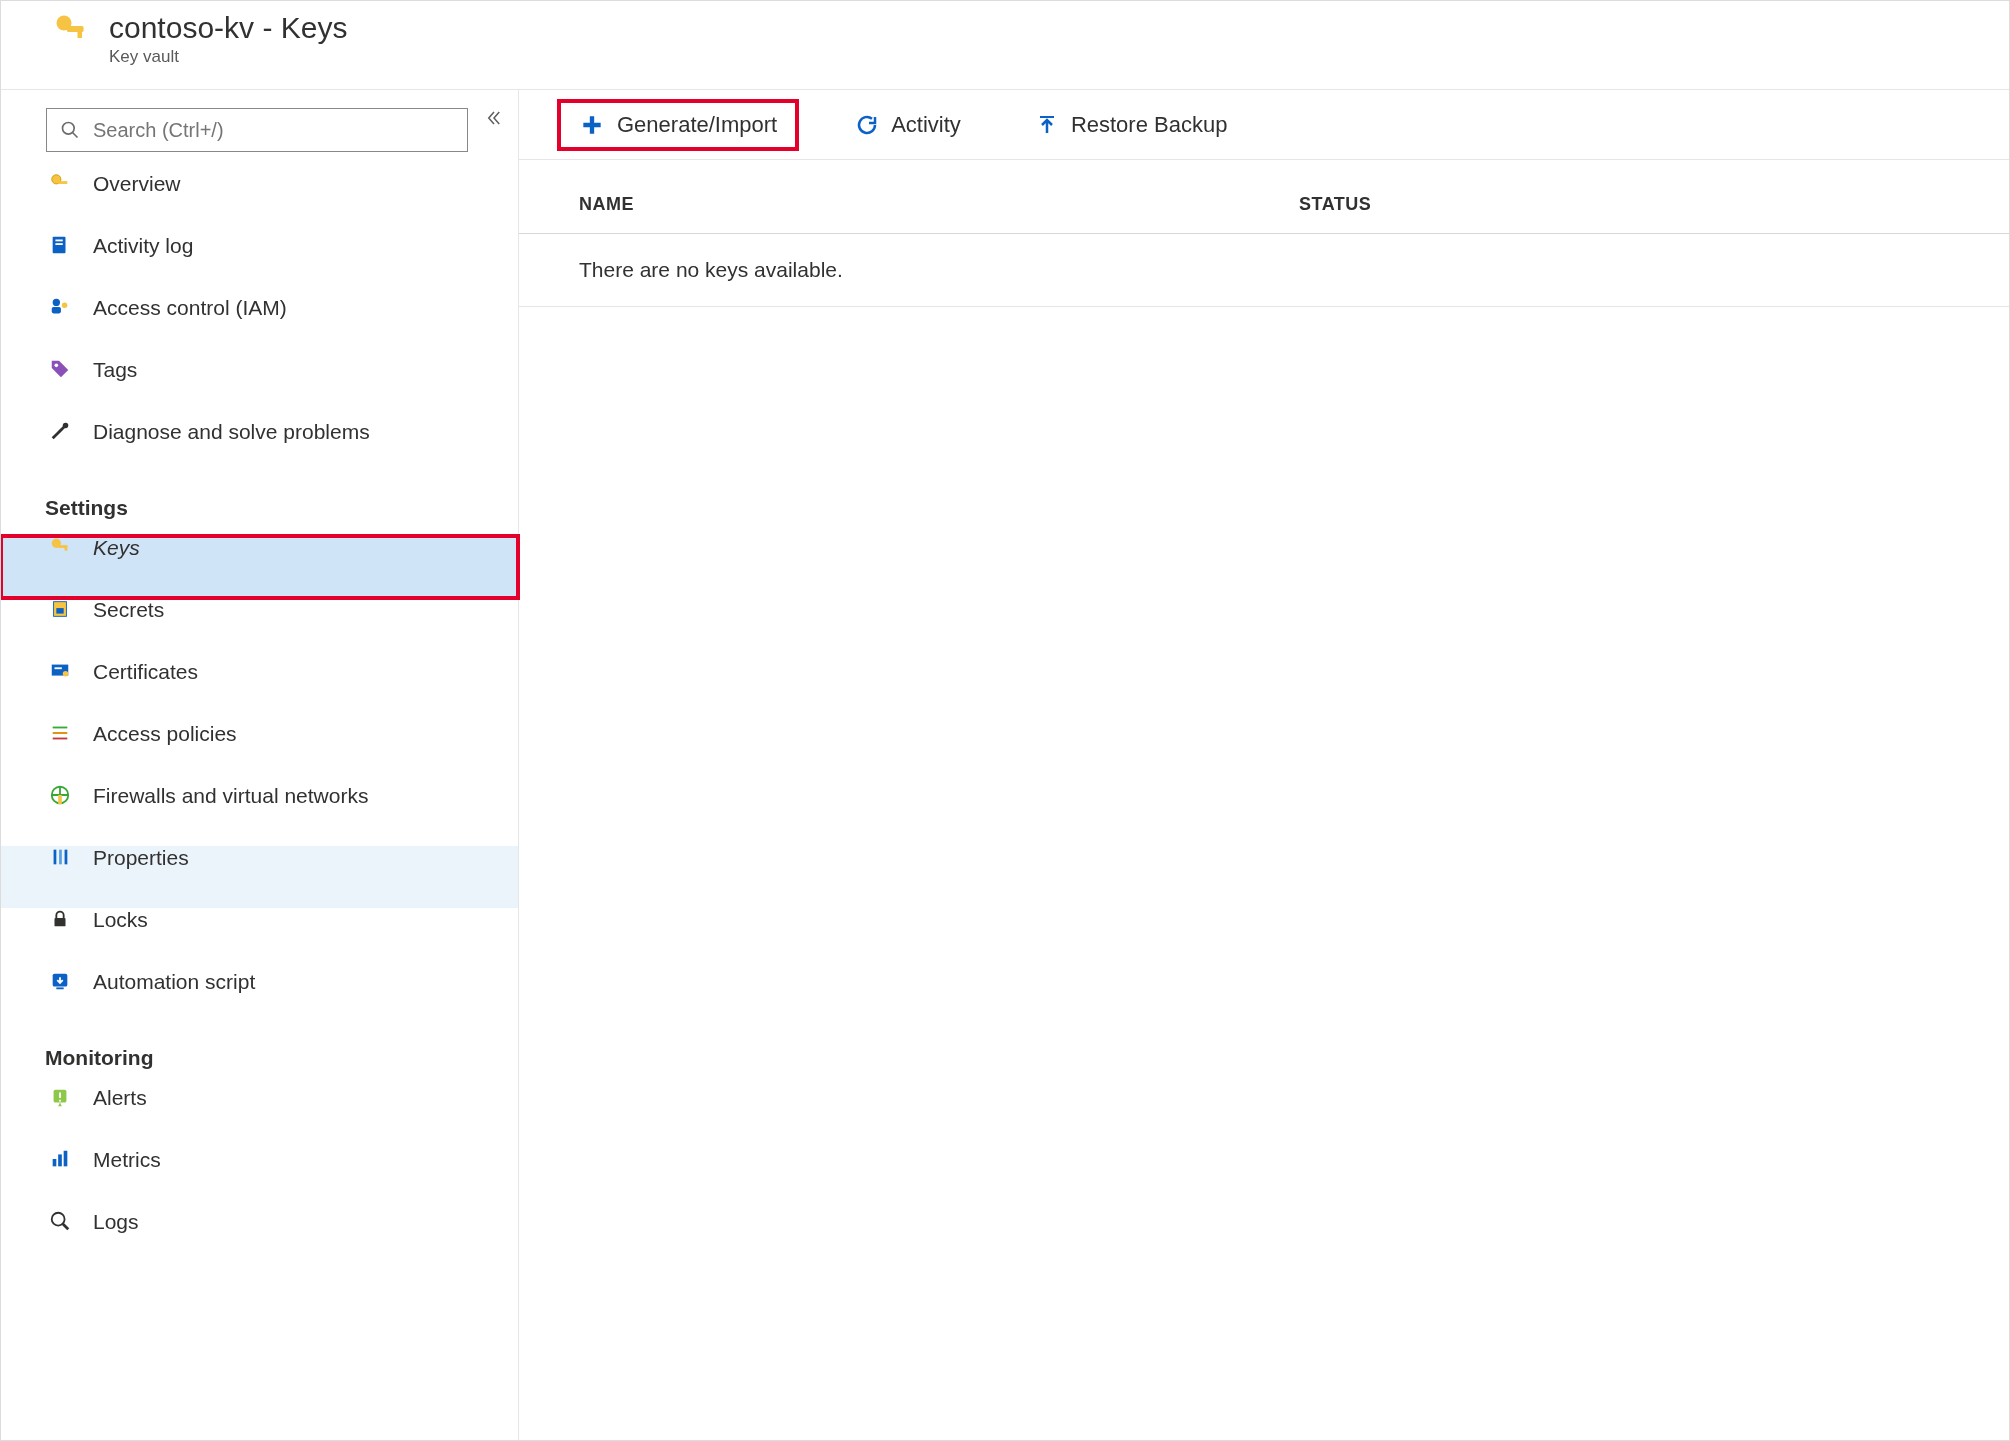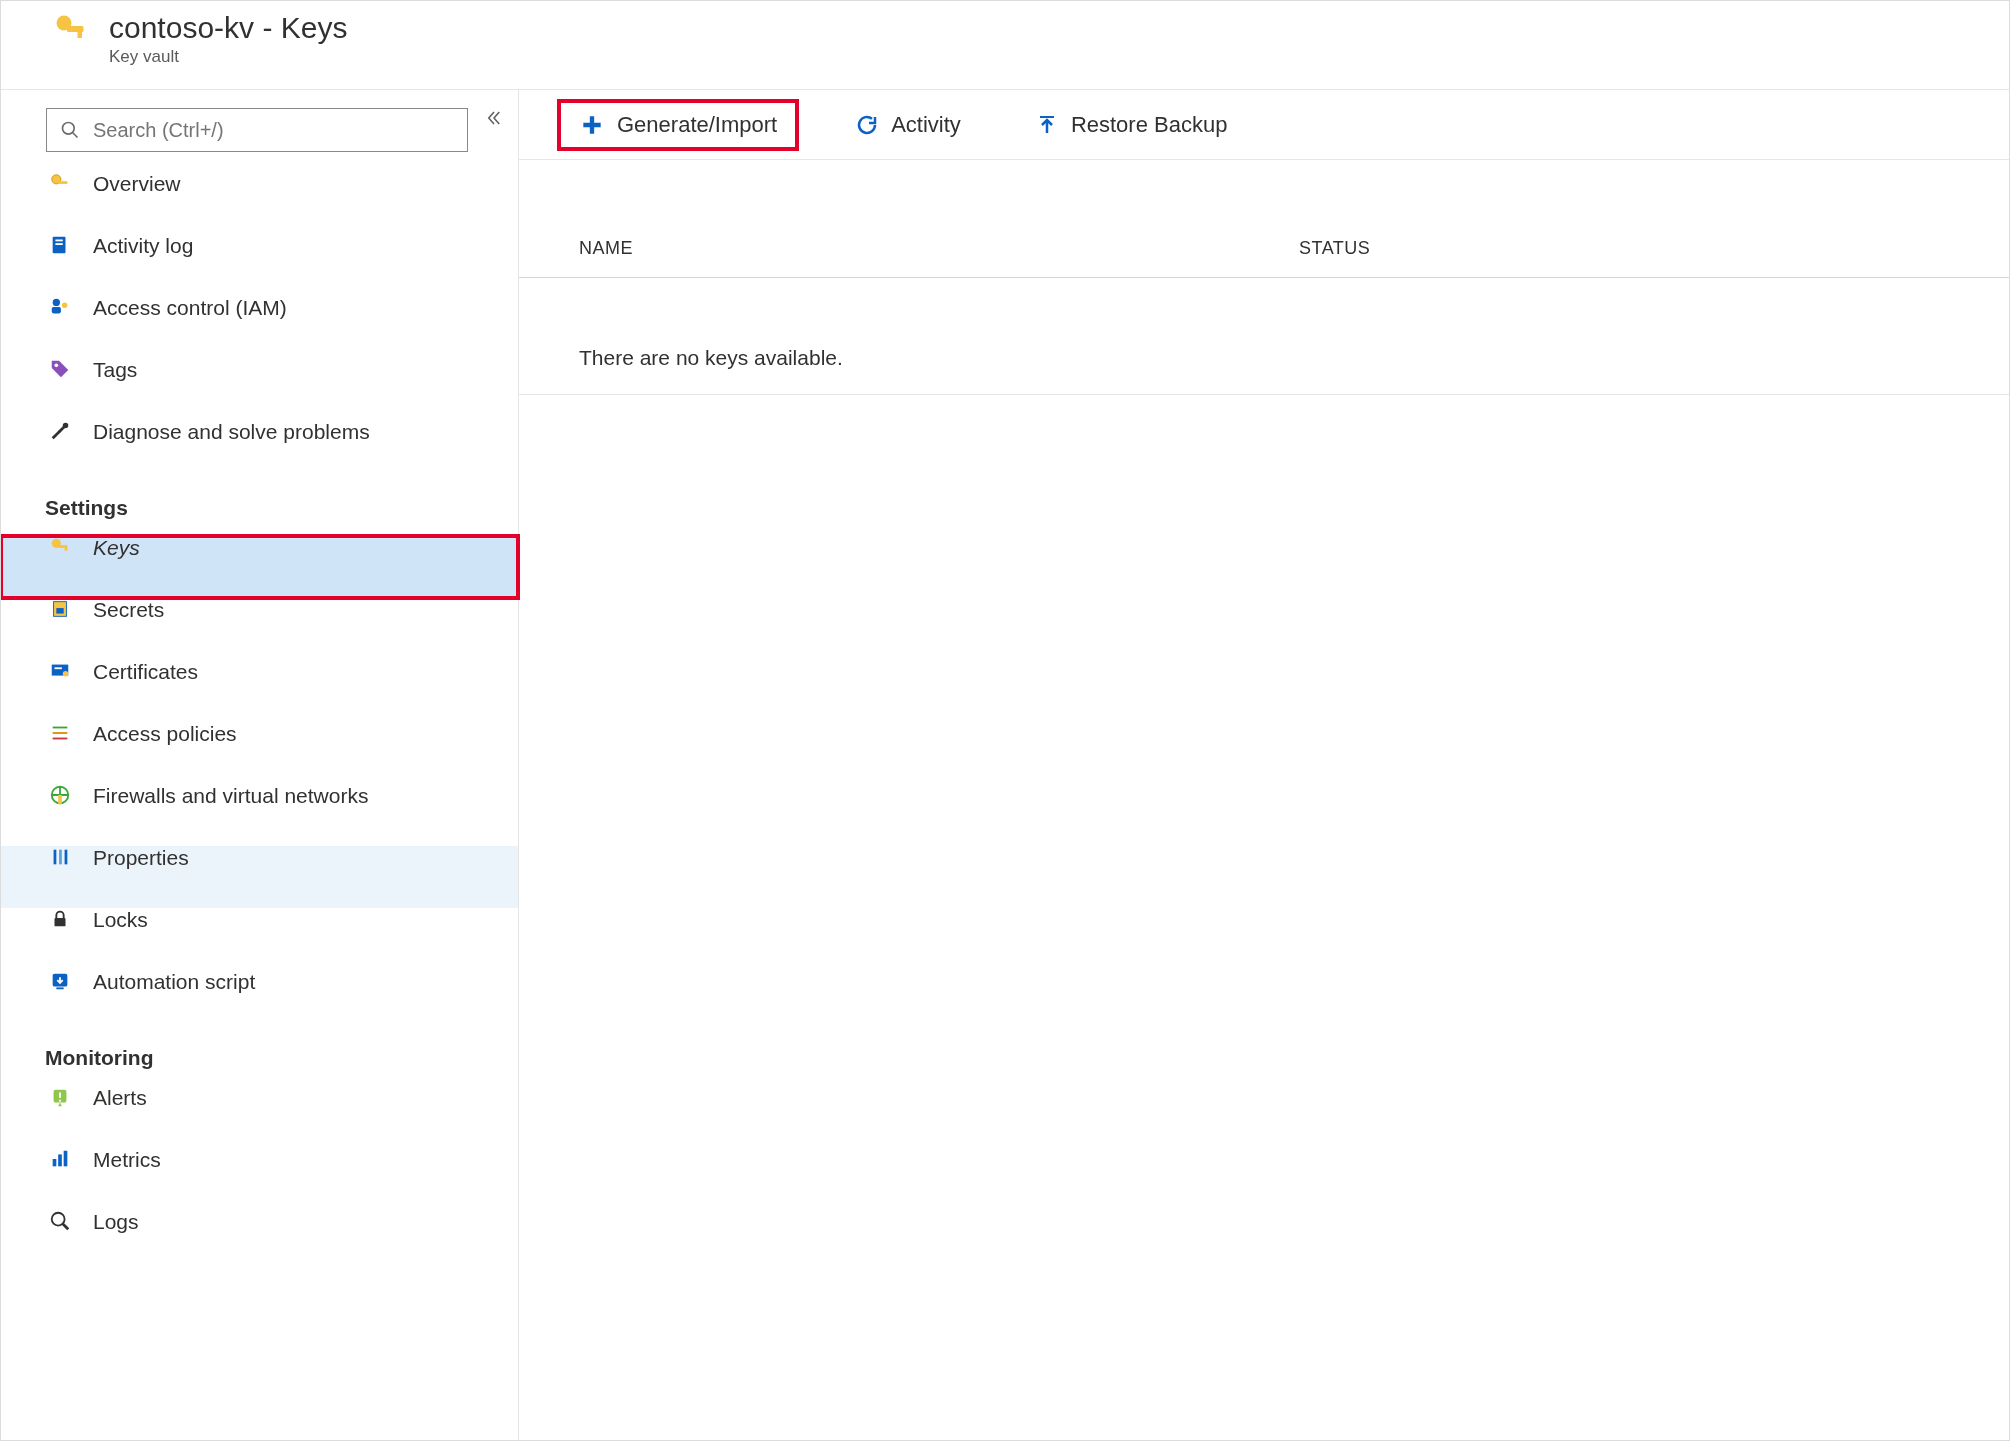--- a/index.html
+++ b/index.html
@@ -85,21 +85,21 @@
   .nav-item .nav-ico {
     width:30px;
     display:flex; justify-content:center;
     margin-right:18px;
   }
   .nav-item.selected { background:#cfe4f7; }
   .nav-item.hover { background:#ecf4fb; }
   .highlight-red { outline:4px solid #e3002b; outline-offset:-2px;font-style:italic; }
 
   
-  .main { flex:1; display:flex; flex-direction:column;gap:44px; }
+  .main { flex:1; display:flex; flex-direction:column; }
   .toolbar {
     height:70px;
     border-bottom:1px solid #e6e6e6;
     display:flex;
     align-items:center;
     padding-left:38px;
     gap:38px;
   }
   .tb-btn {
     display:flex;
@@ -111,21 +111,21 @@
     font-size:22px;
     color:#323130;
   }
   .tb-btn .tb-ico { color:#0b61c4; display:flex; }
   .tb-btn.primary-hl { border:4px solid #e3002b; }
 
   .table-head {
     display:flex;
     padding:34px 28px 18px 60px;
     font-size:18px;
-    font-weight:400;
+    font-weight:700;
     letter-spacing:0.5px;
     color:#323130;
     border-bottom:1px solid #d8d8d8;
   }
   .col-name { flex:0 0 720px; }
   .col-status { flex:1; }
   .table-empty {
     padding:24px 60px;
     font-size:21px;
     border-bottom:1px solid #e6e6e6;

